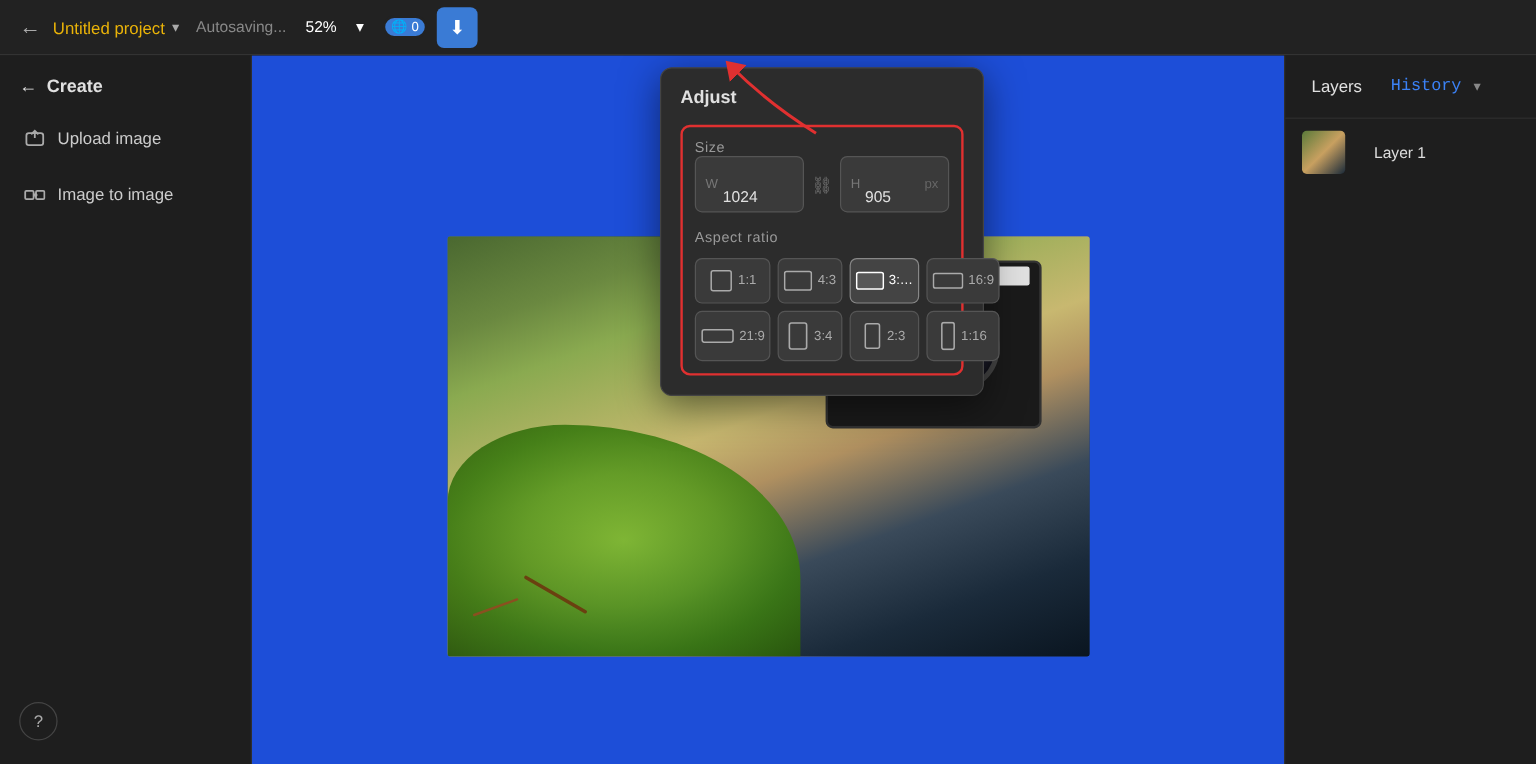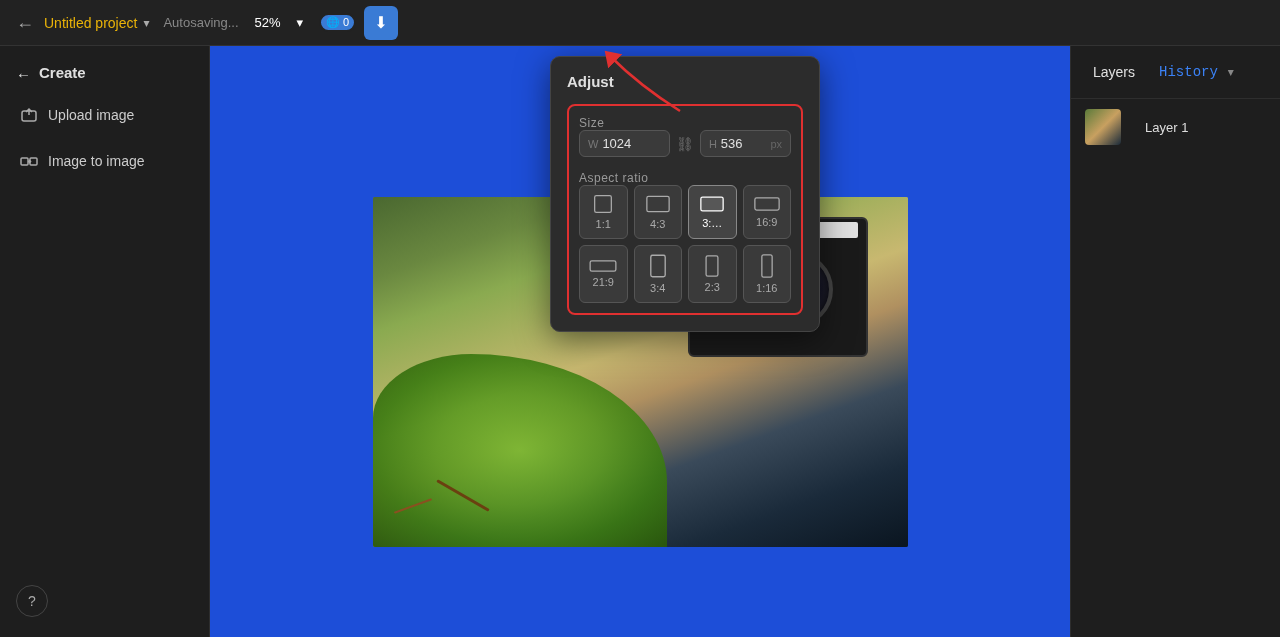--- a/index.html
+++ b/index.html
@@ -254,43 +254,44 @@
       flex: 1;
     }
     .size-field-label {
       font-size: 11px;
       color: #777;
     }
     .size-field-value {
       font-size: 13px;
       color: #e0e0e0;
       flex: 1;
+      margin-top: 20px;
     }
     .size-field-unit {
       font-size: 11px;
       color: #666;
     }
     .link-icon {
       color: #777;
       font-size: 14px;
       cursor: pointer;
     }
     .aspect-label {
       font-size: 12px;
       color: #999;
+      margin-bottom: 10px;
       letter-spacing: 0.5px;
     }
     .aspect-grid {
       display: grid;
       grid-template-columns: repeat(4, 1fr);
       gap: 6px;
     }
     .aspect-btn {
       display: flex;
-      flex-direction: column;
       align-items: center;
       justify-content: center;
       gap: 4px;
       background: #3a3a3a;
       border: 1px solid #555;
       border-radius: 6px;
       padding: 8px 4px;
       cursor: pointer;
       color: #aaa;
       font-size: 11px;
@@ -448,21 +449,21 @@
 
         <div class="size-label">Size</div>
         <div class="size-inputs">
           <div class="size-field">
             <span class="size-field-label">W</span>
             <span class="size-field-value">1024</span>
           </div>
           <span class="link-icon">⛓</span>
           <div class="size-field">
             <span class="size-field-label">H</span>
-            <span class="size-field-value">536</span>
+            <span class="size-field-value">905</span>
             <span class="size-field-unit">px</span>
           </div>
         </div>
 
         <div class="aspect-label">Aspect ratio</div>
         <div class="aspect-grid">
 
           <div class="aspect-btn">
             <div class="aspect-icon">
               <svg width="20" height="20" viewBox="0 0 24 24">

